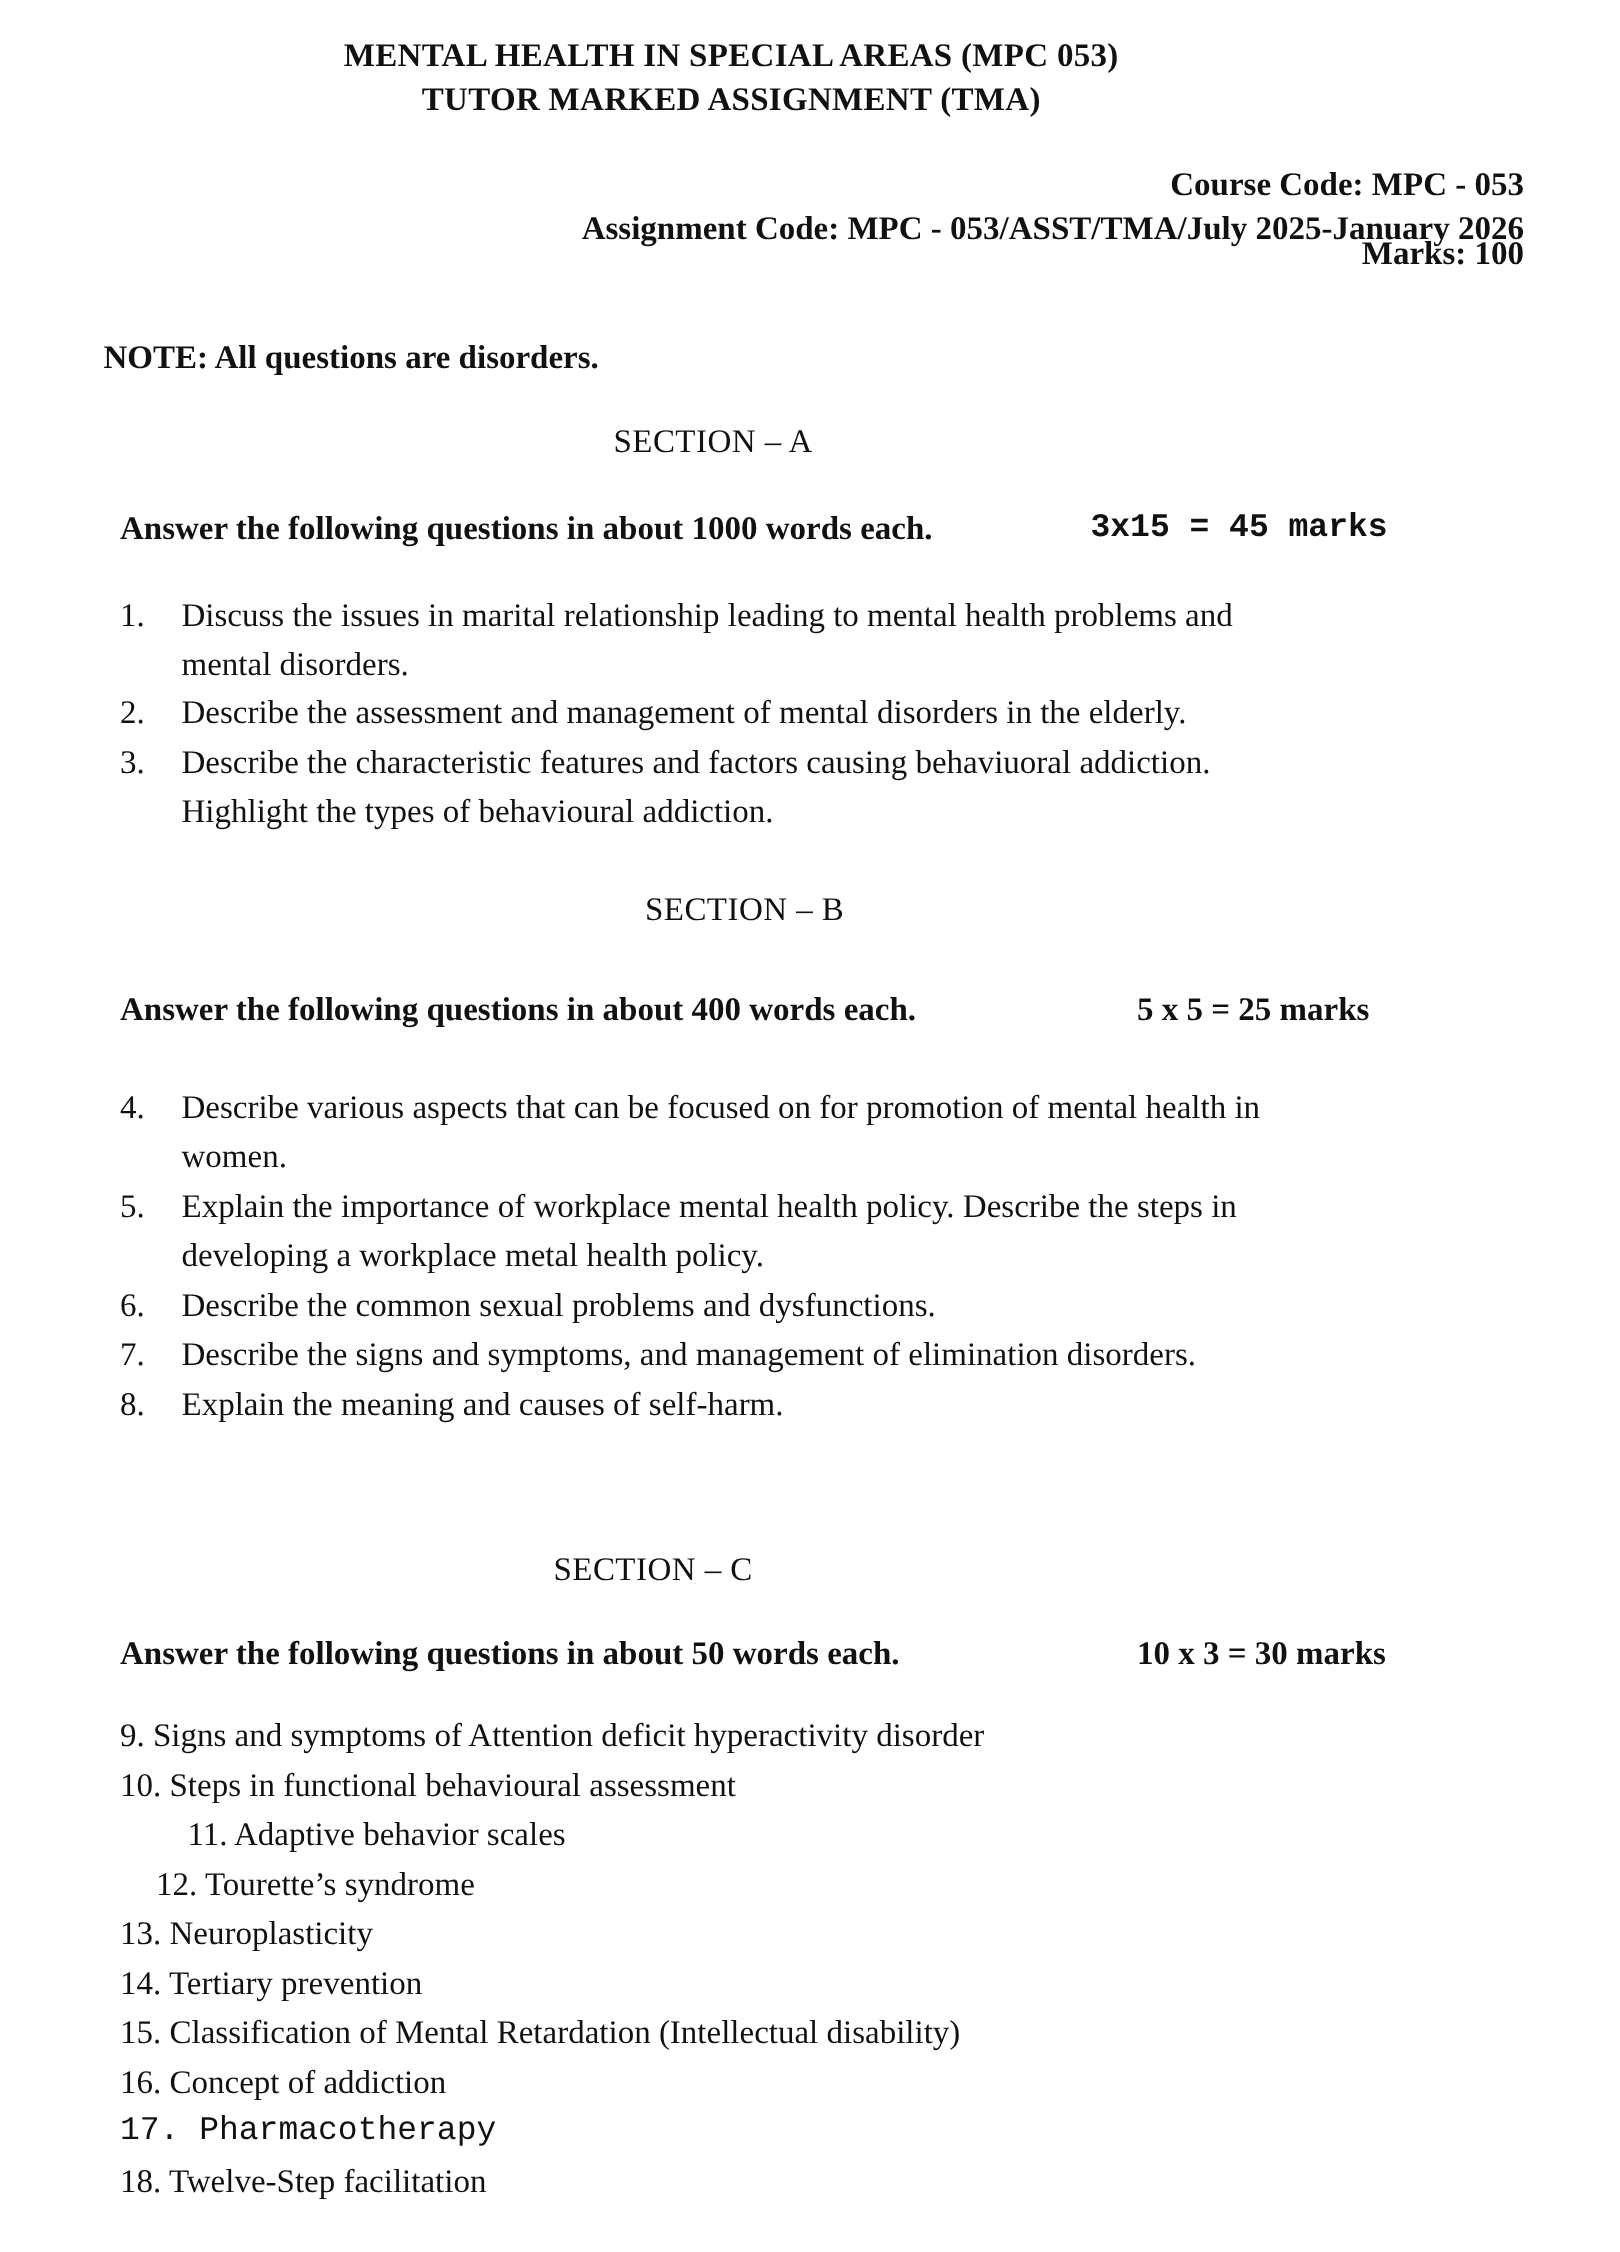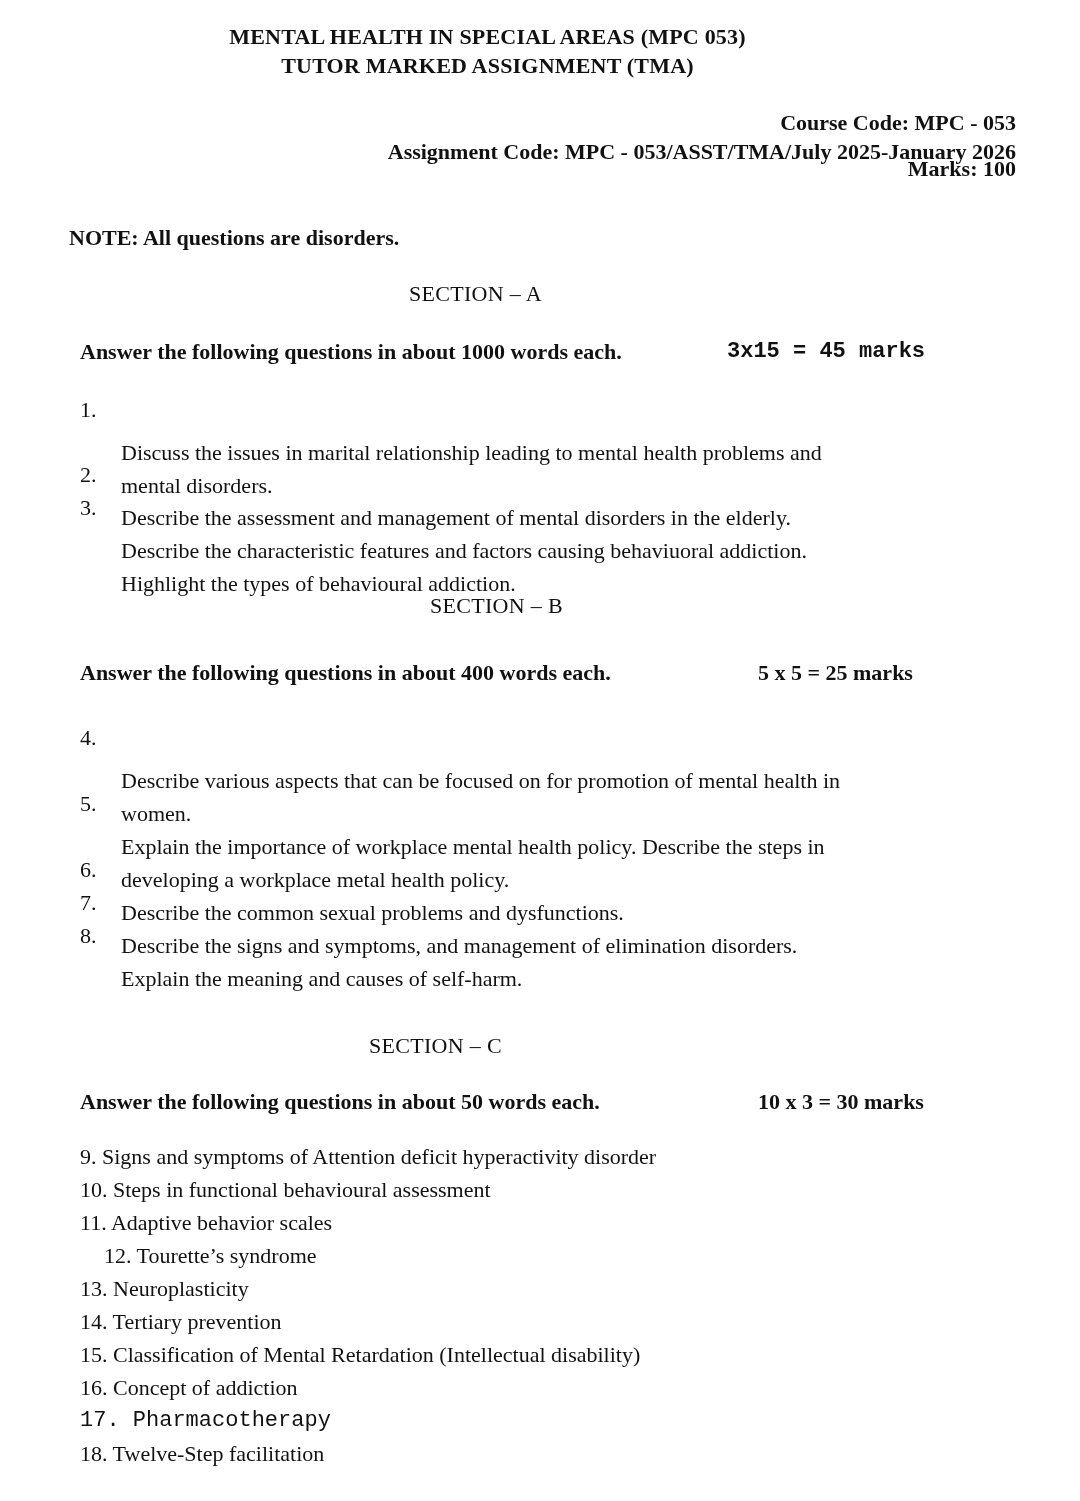--- a/index.html
+++ b/index.html
@@ -24,21 +24,21 @@
       right: 64px; text-align: right;
       font-size: 22px; font-weight: bold;
     }
     .note { left: 69px; font-size: 22px; font-weight: bold; }
     .section-heading {
       font-size: 22px; font-weight: normal; letter-spacing: 0.3px;
     }
     .instruction { left: 80px; font-size: 22px; font-weight: bold; }
     .marks { font-size: 22px; font-weight: bold; }
     .q-num { font-size: 22px; }
-    .q-text { font-size: 22px; margin-top: 43px; }
+    .q-text { font-size: 22px; }
     .short-q { left: 80px; font-size: 22px; }
   </style>
 </head>
 <body>
 
 <div class="abs title" style="top:24px;">MENTAL HEALTH IN SPECIAL AREAS (MPC 053)</div>
 <div class="abs title" style="top:53px;">TUTOR MARKED ASSIGNMENT (TMA)</div>
 
 <div class="abs meta" style="top:110px;">Course Code: MPC - 053</div>
 <div class="abs meta" style="top:139px;">Assignment Code: MPC - 053/ASST/TMA/July 2025-January 2026</div>
@@ -96,21 +96,21 @@
   </div>
 </div>
 
 <div class="abs section-heading" style="top:1033px; left:369px;">SECTION – C</div>
 <div class="abs instruction" style="top:1089px;">Answer the following questions in about 50 words each.</div>
 <div class="abs marks" style="top:1089px; left:734px;margin-left:24px;">10 x 3 = 30 marks</div>
 
 <div>
   <div class="abs short-q" style="top:1144px;">9.  Signs and symptoms of Attention deficit hyperactivity disorder</div>
   <div class="abs short-q" style="top:1177px;">10. Steps in functional behavioural assessment</div>
-  <div class="abs short-q" style="top:1210px;">11. Adaptive behavior scales</div>
+  <div class="abs short-q" style="top:1210px;margin-left:45px;">11. Adaptive behavior scales</div>
   <div class="abs short-q" style="top:1243px;margin-left:24px;">12. Tourette’s syndrome</div>
   <div class="abs short-q" style="top:1276px;">13. Neuroplasticity</div>
   <div class="abs short-q" style="top:1309px;">14. Tertiary prevention</div>
   <div class="abs short-q" style="top:1342px;">15. Classification of Mental Retardation (Intellectual disability)</div>
   <div class="abs short-q" style="top:1375px;">16. Concept of addiction</div>
   <div class="abs short-q" style="top:1408px;font-family:Liberation Mono, monospace;">17. Pharmacotherapy</div>
   <div class="abs short-q" style="top:1441px;">18. Twelve-Step facilitation</div>
 </div>
 
 </body></html>

